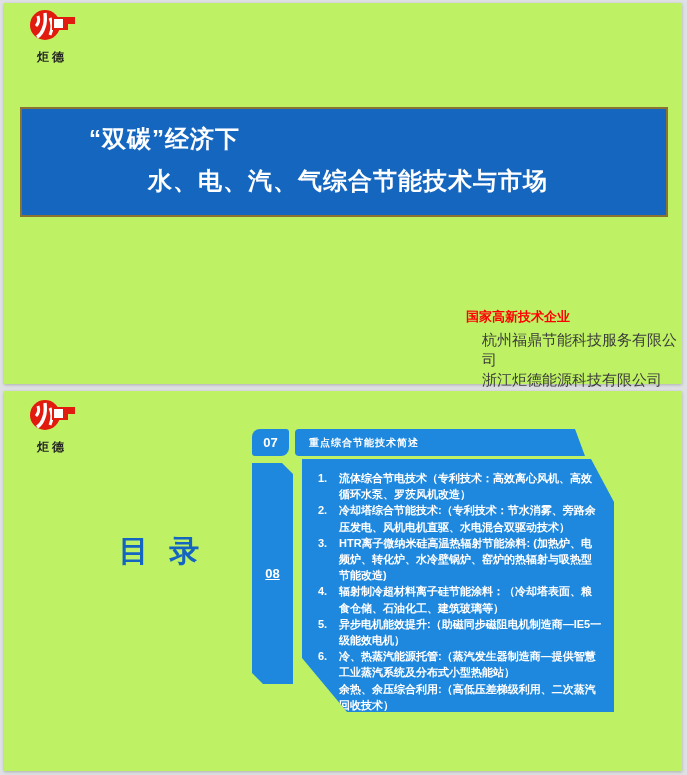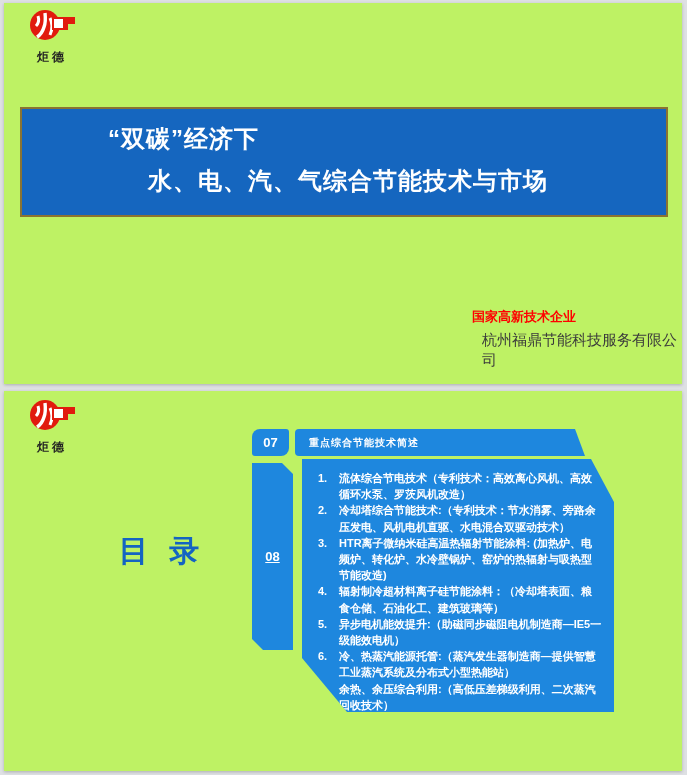--- a/index.html
+++ b/index.html
@@ -21,25 +21,25 @@
   #slide2 .logo{left:22px;top:7px;}
   .logo-text{font-size:12px;font-weight:bold;color:#222;letter-spacing:3px;margin-top:1px;}
 
   
   .banner{
     position:absolute;left:16px;top:104px;width:644px;height:106px;
     background:var(--banner-bg,#1566bf);
     border:2px solid var(--banner-border,#8a7332);
     color:#fff;font-weight:bold;
   }
-  .banner-line1{margin:14px 0 0 86px;font-size:24px;letter-spacing:1px;}
+  .banner-line1{margin:14px 0 0 67px;font-size:24px;letter-spacing:1px;}
   .banner-line2{margin:10px 0 0 126px;font-size:24px;letter-spacing:1px;}
 
   .cert-block{position:absolute;left:454px;top:305px;}
-  .cert-title{color:#ff0000;font-weight:bold;font-size:13px;margin-left:14px;margin-bottom:4px;}
+  .cert-title{color:#ff0000;font-weight:bold;font-size:13px;margin-left:8px;margin-bottom:4px;}
   .company{font-family:"Liberation Serif","DejaVu Serif",serif;color:#3b3b3b;font-size:15px;line-height:20px;margin-left:24px;}
 
   
   .toc-head{position:absolute;left:88px;top:140px;width:140px;text-align:center;color:var(--toc-color,#1464c2);}
   .toc-title{font-size:30px;font-weight:bold;letter-spacing:6px;}
   .toc-subtitle{font-size:20px;font-weight:bold;letter-spacing:1px;margin-top:12px;}
 
   .num-box{
     position:absolute;left:248px;top:38px;width:37px;height:27px;
     background:var(--accent,#1e87de);color:#fff;font-weight:bold;font-size:13px;
@@ -47,21 +47,21 @@
     border-radius:8px 3px 8px 3px;
   }
   .section-bar{
     position:absolute;left:291px;top:38px;width:290px;height:27px;
     background:var(--accent,#1e87de);color:#fff;font-weight:bold;font-size:10px;
     line-height:27px;padding-left:14px;box-sizing:border-box;
     clip-path:polygon(0 0,calc(100% - 10px) 0,100% 100%,0 100%);
     border-radius:4px 0 0 4px;letter-spacing:1px;
   }
   .num-col{
-    position:absolute;left:248px;top:72px;width:41px;height:187px;
+    position:absolute;left:248px;top:72px;width:41px;height:221px;
     background:var(--accent,#1e87de);color:#fff;font-weight:bold;font-size:13px;
     display:flex;align-items:center;justify-content:center;
     clip-path:polygon(0 0,calc(100% - 11px) 0,100% 11px,100% 100%,11px 100%,0 calc(100% - 11px));
     text-decoration:underline;
   }
   .content-panel{
     position:absolute;left:298px;top:68px;width:312px;height:253px;
     background:var(--accent,#1e87de);
     clip-path:polygon(0 0,calc(100% - 23px) 0,100% 43px,100% 100%,45px 100%,0 calc(100% - 54px));
     box-sizing:border-box;padding:11px 12px 6px 16px;
@@ -90,20 +90,21 @@
   </div>
 
   <div class="banner">
     <div class="banner-line1">“双碳”经济下</div>
     <div class="banner-line2">水、电、汽、气综合节能技术与市场</div>
   </div>
 
   <div class="cert-block">
     <div class="cert-title">国家高新技术企业</div>
     <div class="company">杭州福鼎节能科技服务有限公司</div>
+    <div class="company">浙江炬德能源科技有限公司</div>
   </div>
 </div>
 
 <div class="slide" id="slide2">
 
   <div class="logo">
     <svg width="46" height="36" viewBox="0 0 46 36">
       <circle cx="16" cy="17" r="15" fill="#e11b0e"></circle>
       <path d="M9 8 q2 6 -2 10" stroke="#ffffff" stroke-width="3" fill="none"></path>
       <path d="M16 5 q1 9 -1 14 q-2 7 -7 10" stroke="#ffffff" stroke-width="3.4" fill="none"></path>

